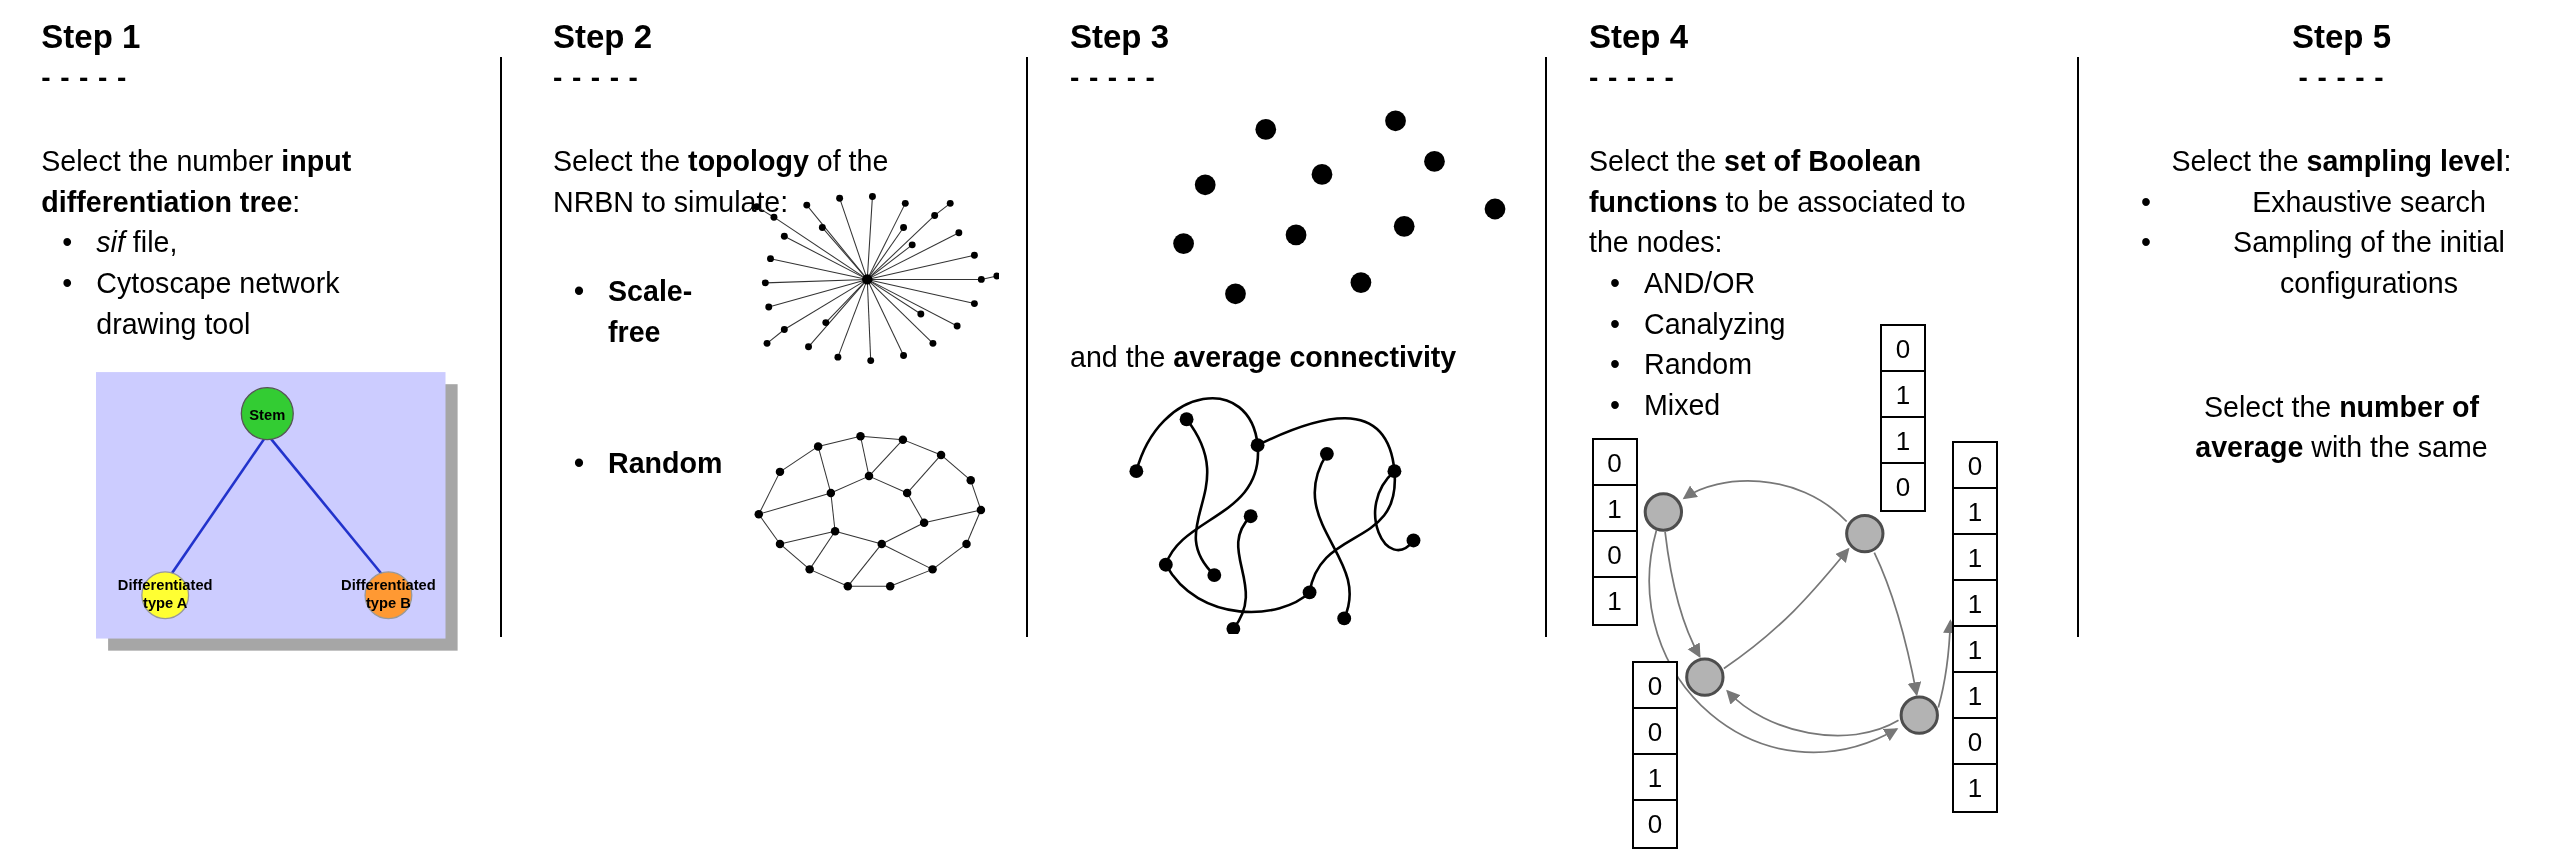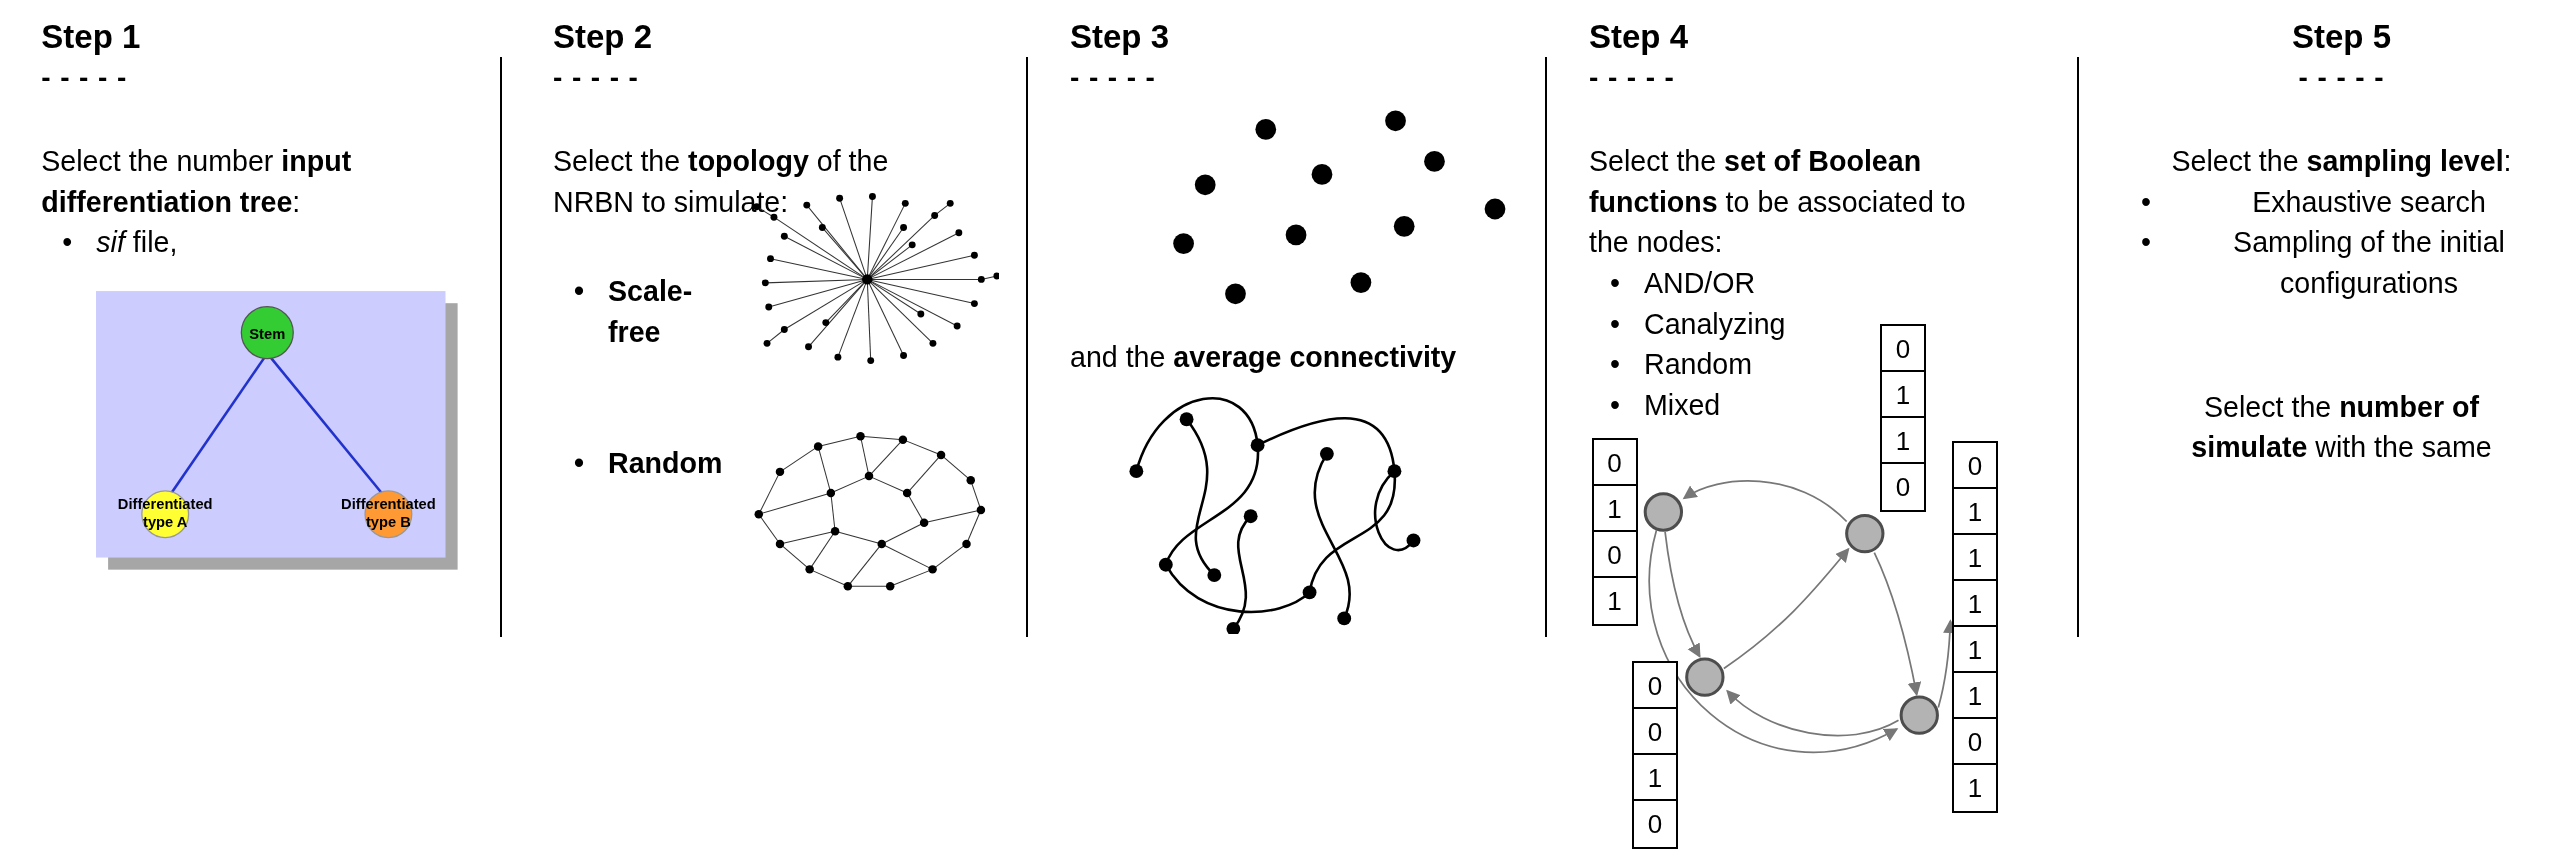--- a/index.html
+++ b/index.html
@@ -48,20 +48,24 @@
 <div id="root">
 
   <section class="panel" style="left:17.3px; width:472px;margin-left:24px;">
     <h2 class="step-title">Step 1</h2>
     <div class="dashes">- - - - -</div>
     <p class="body-text"><span>Select the number </span><b>input</b><br><b>differentiation tree</b><span>:</span></p>
     <div class="bullets">
       <div class="bullet">
         <span class="dot"></span>
         <span class="txt"><i>sif</i><span> file,</span></span>
+      </div>
+      <div class="bullet">
+        <span class="dot"></span>
+        <span class="txt"><span>Cytoscape network</span><br><span>drawing tool</span></span>
       </div>
     </div>
     <svg class="tree-svg" width="372" height="290" viewBox="0 0 430 335">
       <rect x="14" y="14" width="404" height="308" fill="#a6a6a6"></rect>
       <rect x="0" y="0" width="404" height="308" fill="#ccccff"></rect>
       <line x1="198" y1="72" x2="84" y2="238" stroke="#2233cc" stroke-width="3"></line>
       <line x1="198" y1="72" x2="334" y2="238" stroke="#2233cc" stroke-width="3"></line>
       <circle cx="198" cy="48" r="30" stroke="#555" stroke-width="1.5" fill="#33cc33"></circle>
       <text x="198" y="55" text-anchor="middle" font-size="17" font-weight="bold">Stem</text>
       <circle cx="80" cy="258" r="27" stroke="#999" stroke-width="1.5" fill="#ffff33"></circle>
@@ -361,17 +365,17 @@
     <div class="bullets">
       <div class="bullet">
           <span class="dot"></span>
           <span class="txt">Exhaustive search</span>
         </div>
       <div class="bullet">
           <span class="dot"></span>
           <span class="txt"><span>Sampling of the initial</span><br><span>configurations</span></span>
         </div>
     </div>
-    <p class="body-text" style="margin-top:83px;"><span>Select the </span><b>number of</b><br><b>simulate</b><span> with the same</span><br></p>
+    <p class="body-text" style="margin-top:83px;"><span>Select the </span><b>number of</b><br><b>average</b><span> with the same</span><br></p>
   </section>
 
 </div>
 
 
 </body></html>

